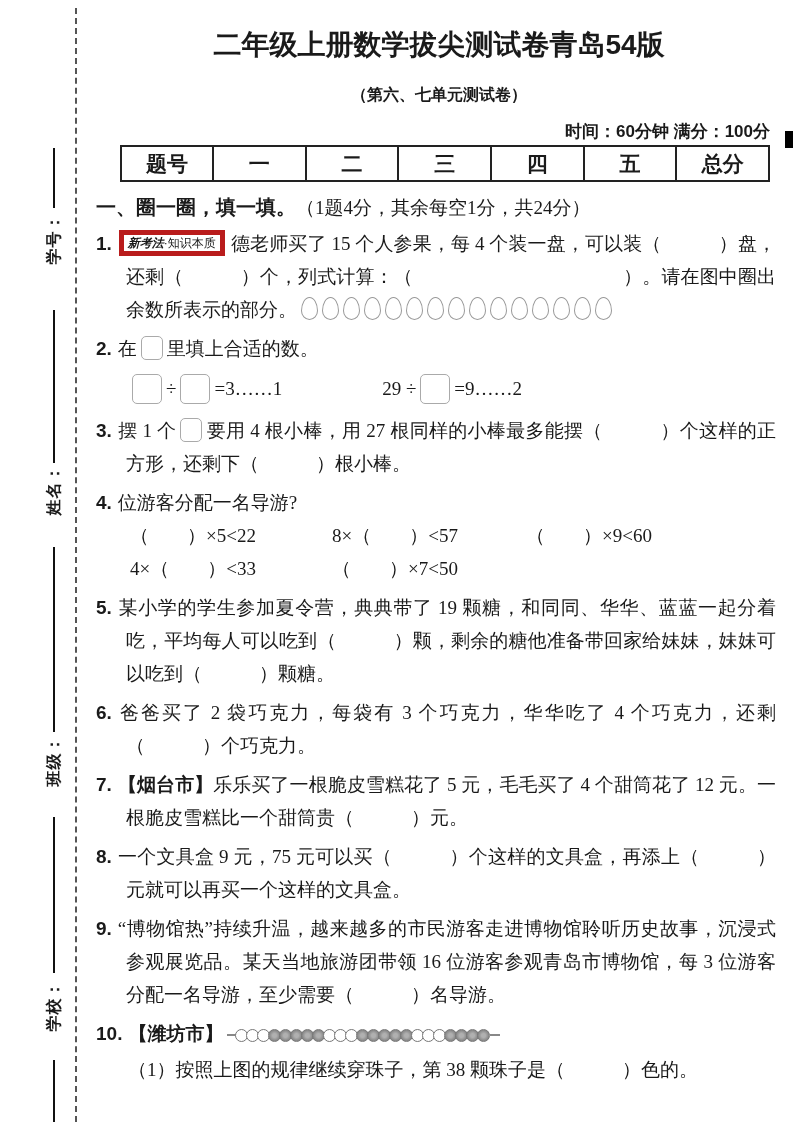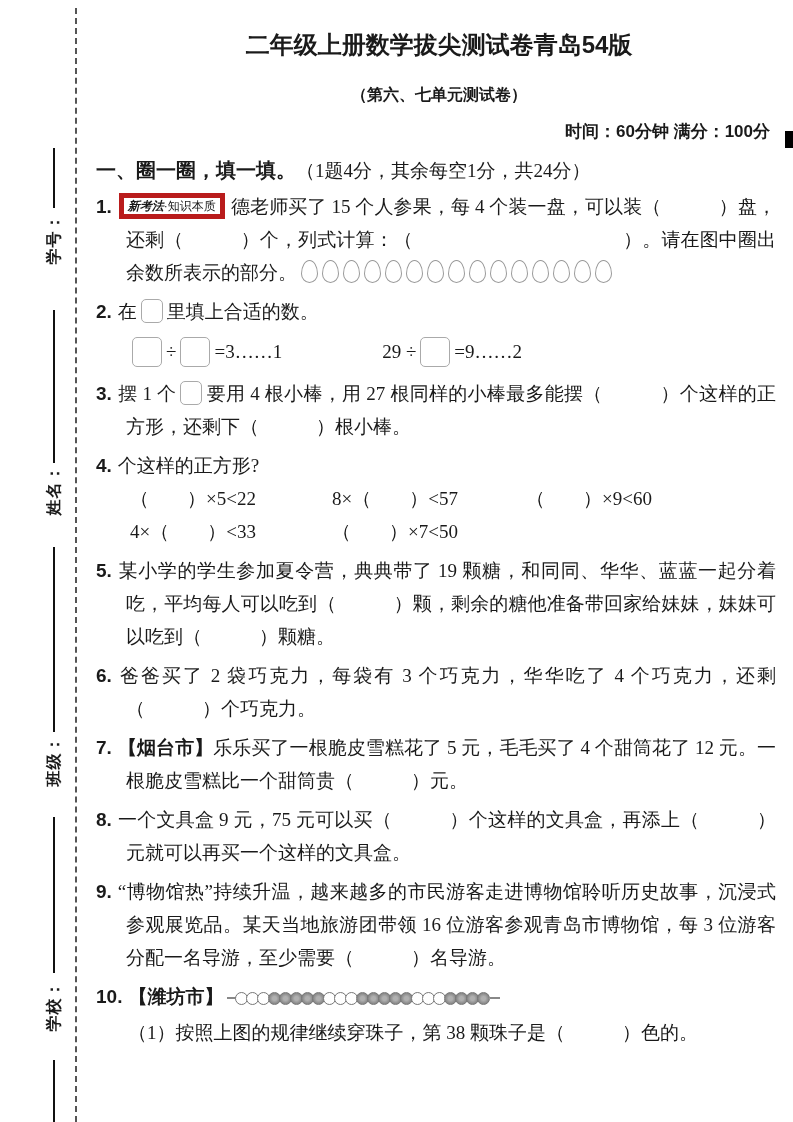--- a/index.html
+++ b/index.html
@@ -13,21 +13,21 @@
   .dash-line { position:absolute; left:75px; top:8px; height:1114px; width:0;
     border-left:2px dashed #555; }
   .wline { position:absolute; left:53px; width:0; border-left:2px solid #111; }
   .vlabel { position:absolute; left:54px; transform:translate(-50%,-50%) rotate(-90deg);
     font-family:"Liberation Sans", sans-serif; font-size:16px; font-weight:bold;
     white-space:nowrap; letter-spacing:1px; }
   .regmark { position:absolute; right:0; top:131px; width:8px; height:17px; background:#000; }
   
   .main { position:absolute; left:96px; top:0; width:686px; }
   .title { margin-top:24px; text-align:center; font-family:"Liberation Sans", sans-serif;
-    font-weight:bold; font-size:24px; line-height:42px; }
+    font-weight:bold; font-size:28px; line-height:42px; }
   .subtitle { margin-top:12px; text-align:center; font-family:"Liberation Sans", sans-serif;
     font-weight:bold; font-size:16px; line-height:34px; }
   .meta { margin-top:10px; text-align:right; padding-right:12px;
     font-family:"Liberation Sans", sans-serif; font-weight:bold; font-size:17px; line-height:20px; }
   table.score-table { border-collapse:collapse; table-layout:fixed; width:650px;
     margin:3px 0 0 24px; }
   table.score-table td { border:2px solid #222; height:35px; text-align:center;
     font-family:"Liberation Sans", sans-serif; font-weight:bold; font-size:21px; }
   table.score-table td.c0 { width:92px; }
   
@@ -85,20 +85,29 @@
   <div class="wline" style="top:1060px;height:62px"></div>
   <div class="regmark"></div>
 
   <div class="main">
     <div class="title">二年级上册数学拔尖测试卷青岛54版</div>
     <div class="subtitle">（第六、七单元测试卷）</div>
     <div class="meta">时间：60分钟  满分：100分</div>
 
     <table class="score-table">
       <tbody>
+          <tr>
+        <td class="c0">题号</td>
+        <td>一</td>
+        <td>二</td>
+        <td>三</td>
+        <td>四</td>
+        <td>五</td>
+        <td>总分</td>
+      </tr>
     </tbody>
       </table>
 
     <div class="section-head">
       <span class="sh-bold">一、圈一圈，填一填。</span><span class="sh-note">（1题4分，其余每空1分，共24分）</span>
     </div>
 
     <div class="q">
       <span class="qnum">1.</span><span class="badge"><b>新考法</b><span>·知识本质</span></span><span>德老师买了 15 个人参果，每 4 个装一盘，可以装（　　　）盘，还剩（　　　）个，列式计算：（　　　　　　　　　　　）。请在图中圈出余数所表示的部分。</span><span class="egg-row"><span class="egg"></span><span class="egg"></span><span class="egg"></span><span class="egg"></span><span class="egg"></span><span class="egg"></span><span class="egg"></span><span class="egg"></span><span class="egg"></span><span class="egg"></span><span class="egg"></span><span class="egg"></span><span class="egg"></span><span class="egg"></span><span class="egg"></span></span>
     </div>
@@ -108,21 +117,21 @@
       <div class="eqline">
         <span class="eq1"><span class="sqbox big"></span><span>÷</span><span class="sqbox big"></span><span>=3……1</span></span><span class="eq2"><span>29 ÷</span><span class="sqbox big"></span><span>=9……2</span></span>
       </div>
     </div>
 
     <div class="q">
       <span class="qnum">3.</span><span>摆 1 个</span><span class="sqbox"></span><span>要用 4 根小棒，用 27 根同样的小棒最多能摆（　　　）个这样的正方形，还剩下（　　　）根小棒。</span>
     </div>
 
     <div class="q">
-      <span class="qnum">4.</span><span>个这样的正方形?</span>
+      <span class="qnum">4.</span><span>位游客分配一名导游?</span>
       <div class="expr-row">
         <span class="e1">（　　）×5&lt;22</span>
         <span class="e2">8×（　　）&lt;57</span>
         <span class="e3">（　　）×9&lt;60</span>
       </div>
       <div class="expr-row">
         <span class="e1">4×（　　）&lt;33</span>
         <span class="e2">（　　）×7&lt;50</span>
       </div>
     </div>

